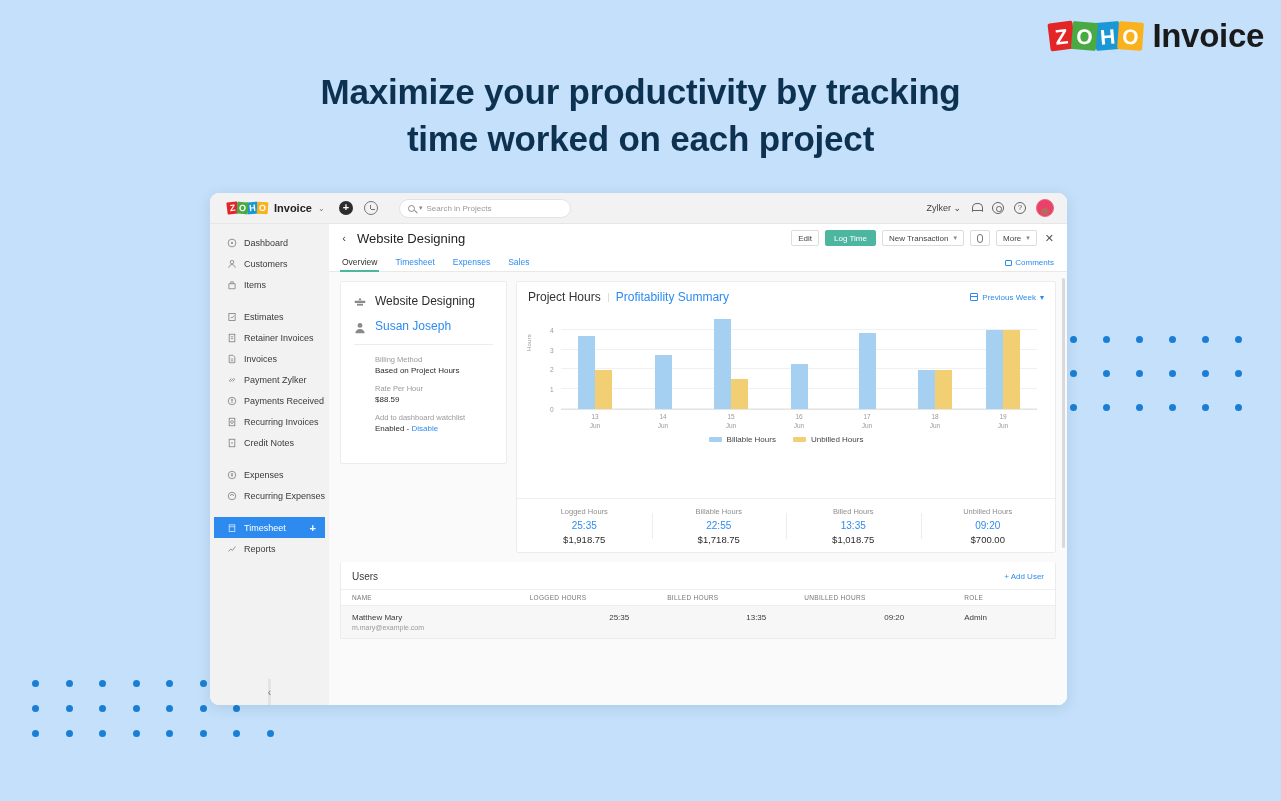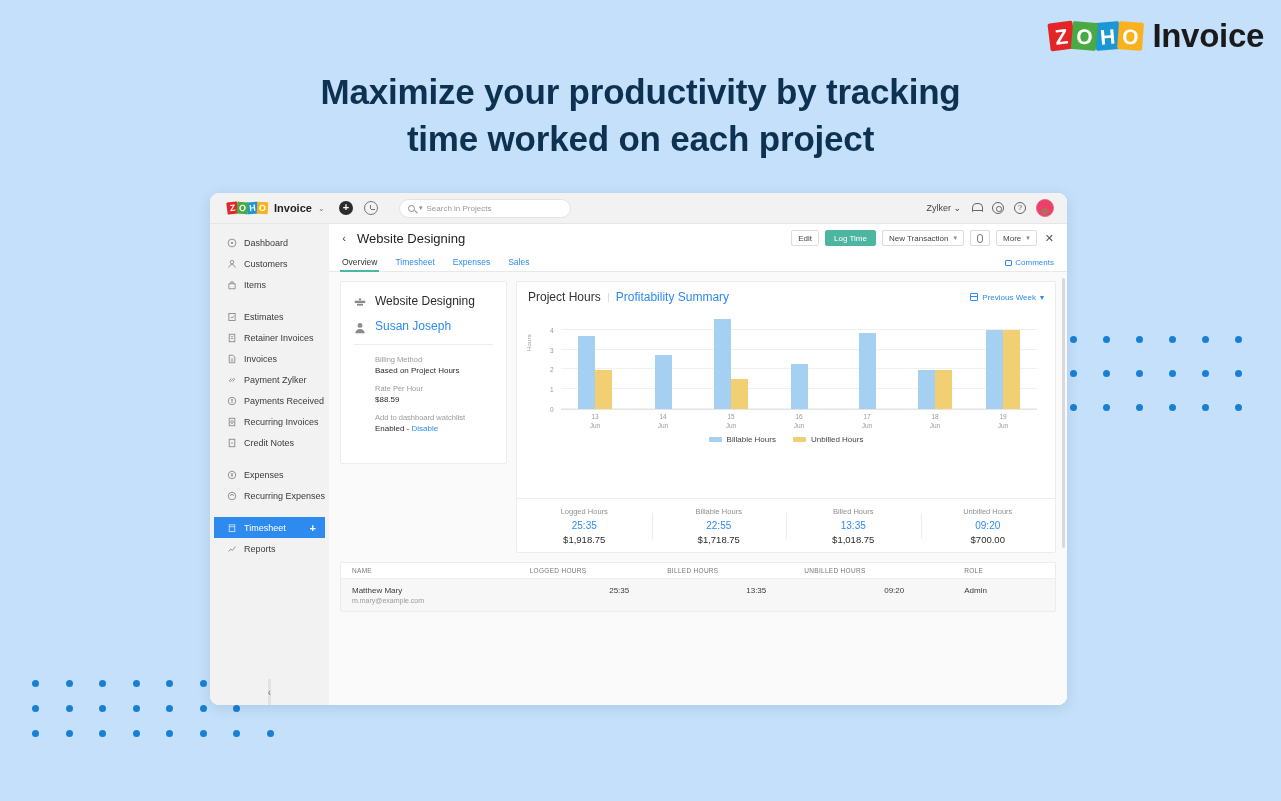--- a/index.html
+++ b/index.html
@@ -638,20 +638,24 @@
                   <div class="stat">
                     <div class="stat-label">Unbilled Hours</div>
                     <div class="stat-hours">09:20</div>
                     <div class="stat-amt">$700.00</div>
                   </div>
                 </div>
             </div>
           </div>
 
           <div class="users-card">
+            <div class="users-head">
+              <span class="users-title">Users</span>
+              <span class="add-user">+ Add User</span>
+            </div>
             <table class="utable">
               <thead>
                   <tr id="uhead">
                     <th class="c-name">NAME</th>
                     <th class="c-num">LOGGED HOURS</th>
                     <th class="c-num">BILLED HOURS</th>
                     <th class="c-num">UNBILLED HOURS</th>
                     <th class="c-role">ROLE</th>
                   </tr>
                 </thead>

